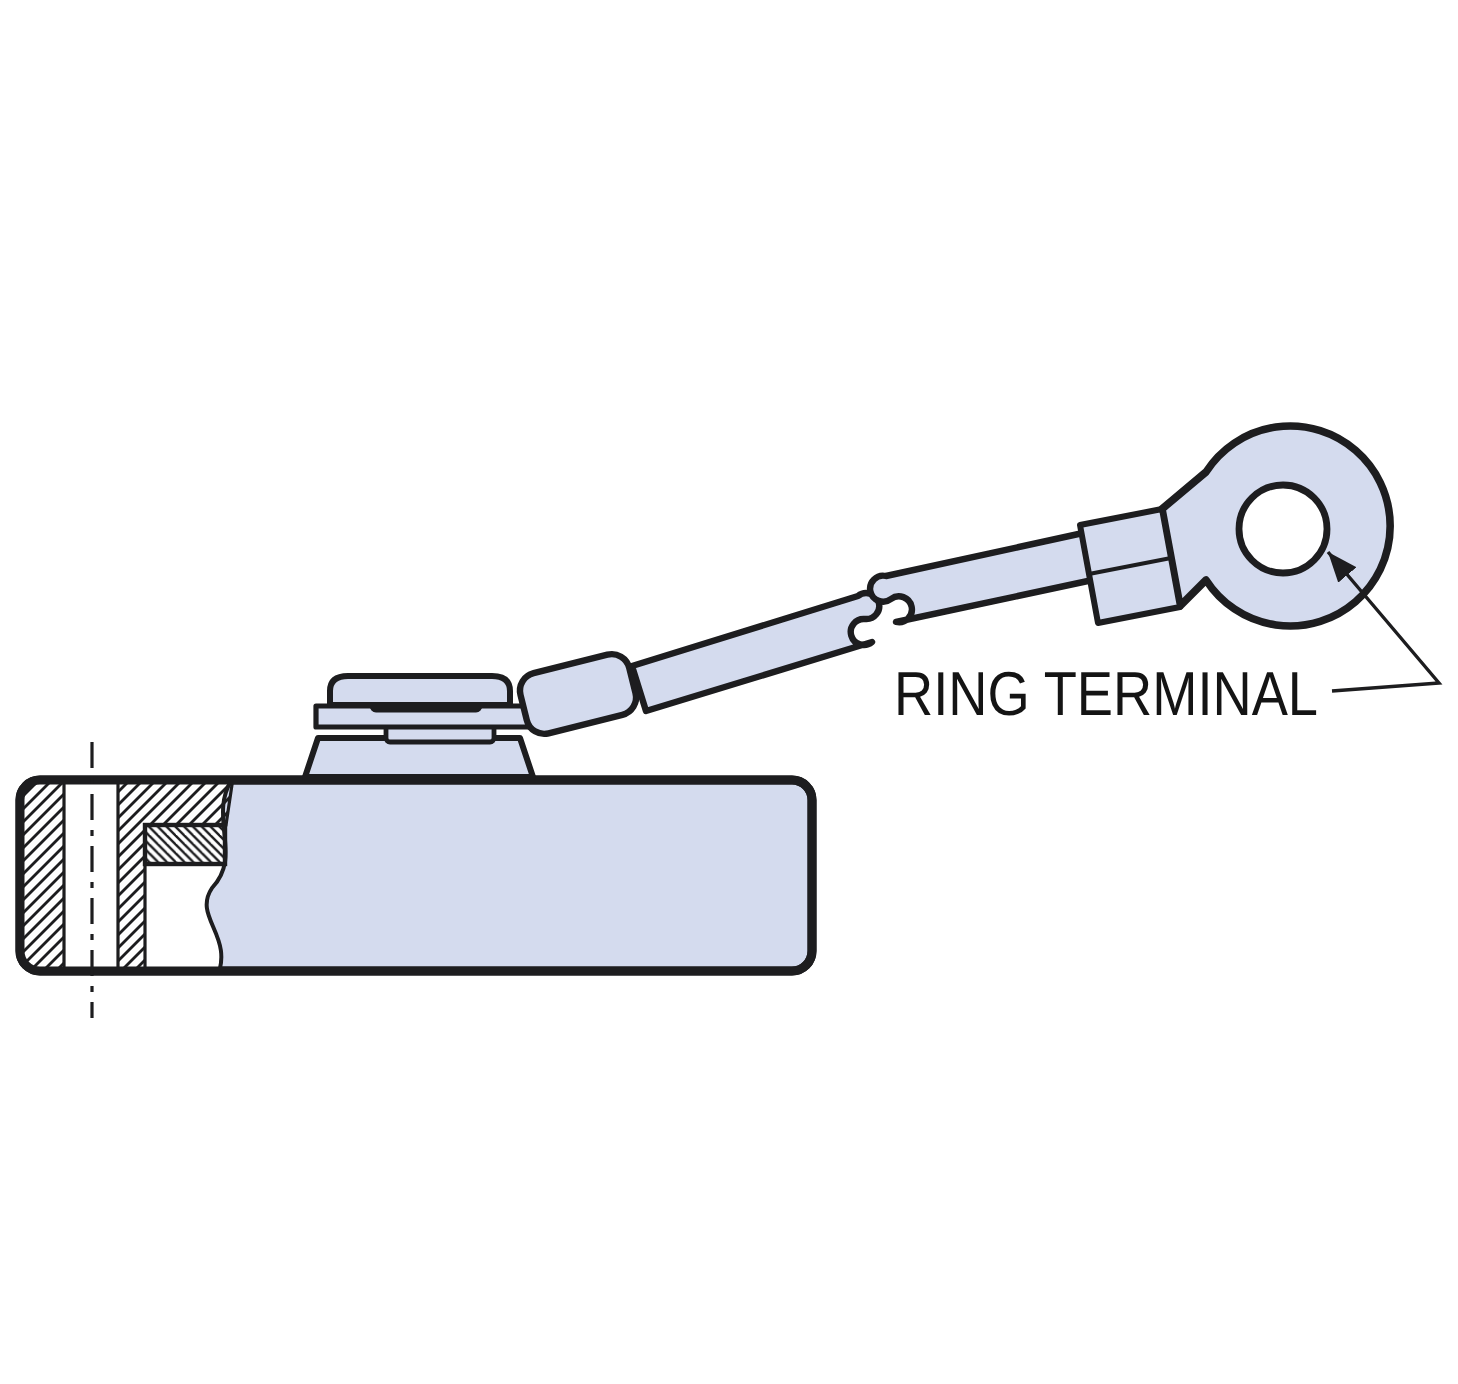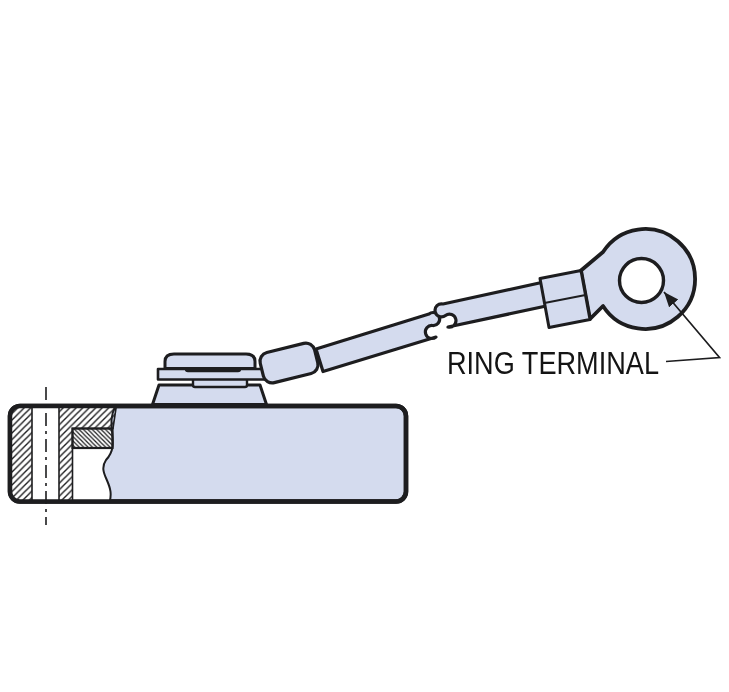--- a/index.html
+++ b/index.html
@@ -3,21 +3,21 @@
 <meta charset="utf-8">
 <style>
   :root{
     --part-fill:#d4dbee;
     --outline:#1d1d1f;
     --label-text:#141414;
     --section-white:#ffffff;
     --background:#ffffff;
   }
   html,body{margin:0;padding:0;background:var(--background);}
-  .stage{width:729px;height:664px;position:relative;background:var(--background);margin-top:16px;}
+  .stage{width:729px;height:664px;position:relative;background:var(--background);}
   .part{fill:var(--part-fill);stroke:var(--outline);stroke-linejoin:round;}
   .ln{stroke:var(--outline);fill:none;}
   .whitefill{fill:var(--section-white);}
   .holefill{fill:var(--section-white);stroke:var(--outline);}
   .hatchline{stroke:var(--outline);stroke-width:1.4;}
   .hatchline2{stroke:var(--outline);stroke-width:1.2;}
   .hatchfill{fill:url(#hatch1);stroke:var(--outline);stroke-width:1.6;}
   .hatchfill2{fill:url(#hatch2);stroke:var(--outline);stroke-width:2.2;}
   .arrowhead{fill:var(--outline);}
   text.label{

